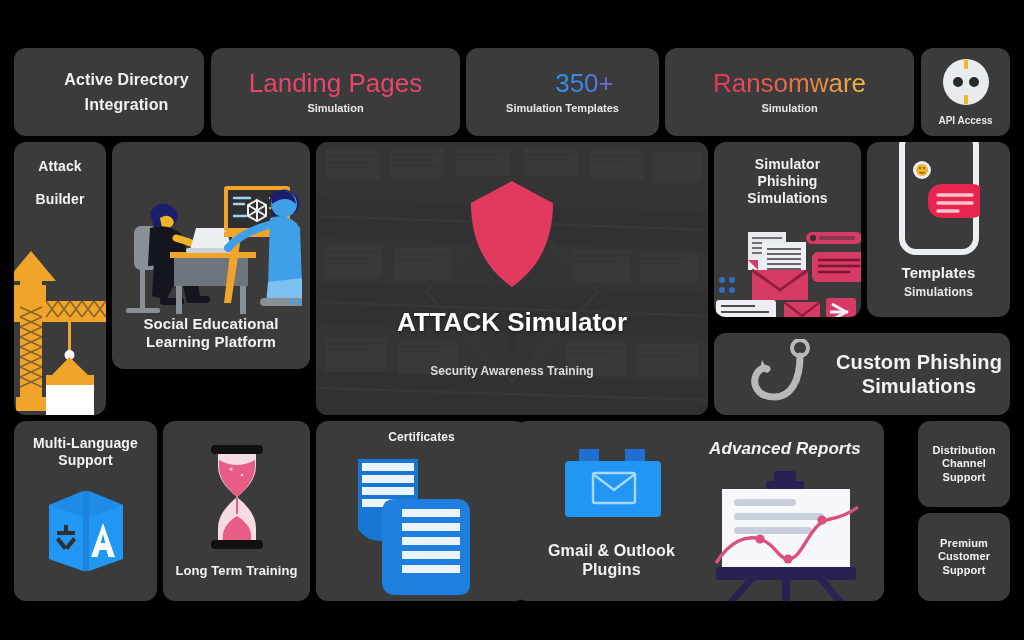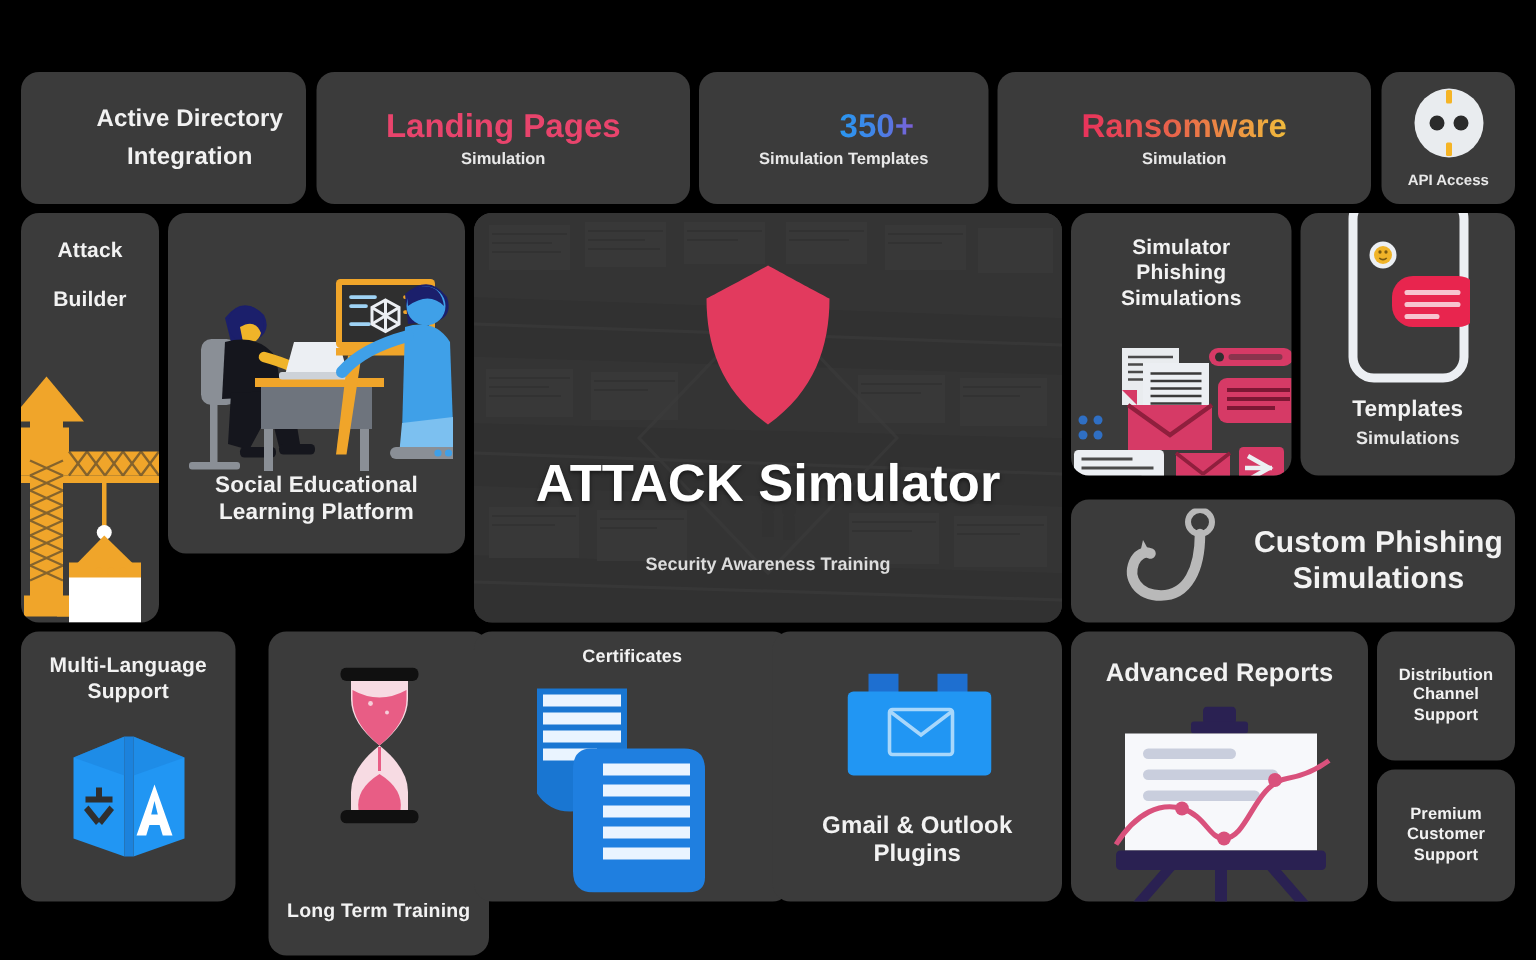--- a/index.html
+++ b/index.html
@@ -35,21 +35,21 @@
   #c-ad   { left: 14px;  top: 48px; width: 190px; height: 88px; padding-left: 35px; }
   #c-lp   { left: 211px; top: 48px; width: 249px; height: 88px; }
   #c-st   { left: 466px; top: 48px; width: 193px; height: 88px; }
   #c-rw   { left: 665px; top: 48px; width: 249px; height: 88px; }
   #c-api  { left: 921px; top: 48px; width: 89px;  height: 88px; }
 
   .center-col {
     height: 100%; display: flex; flex-direction: column;
     align-items: center; justify-content: center; gap: 5px;
   }
-  .big-title { font-size: 22px; font-weight: 700; line-height: 1.05; }
+  .big-title { font-size: 26px; font-weight: 400; line-height: 1.05; }
   .grad-lp { color: #e8446c; }
   .grad-st {
     background: linear-gradient(90deg,#2a96f0 0%,#3f86e8 45%,#7b5fd6 100%);
     -webkit-background-clip: text; background-clip: text; color: transparent; margin-left: 44px;
   }
   .grad-rw {
     background: linear-gradient(90deg,#e8325c 0%,#e8644a 45%,#f0bb3c 100%);
     -webkit-background-clip: text; background-clip: text; color: transparent;
   }
   #c-ad .label { font-size: 16px; }
@@ -77,34 +77,34 @@
   #c-sel .label { font-size: 15px; position: absolute; left: 0; right: 0; bottom: 18px; }
   #c-aps .label { font-size: 14px; padding-top: 14px; }
   #c-sms .label { font-size: 15px; }
   #c-sms .sub   { font-size: 12px; }
 
   
   .hero-bg { position: absolute; inset: 0; opacity: .30; filter: grayscale(1); }
   .hero-shade { position: absolute; inset: 0; background: rgba(34,34,34,.62); }
   .hero-inner { position: relative; height: 100%; display: flex; flex-direction: column;
                 align-items: center; justify-content: center; }
-  .hero-title { color: #fff; font-size: 35px; font-weight: 700; margin-top: 18px;
+  .hero-title { color: #fff; font-size: 26px; font-weight: 700; margin-top: 18px;
                 text-shadow: 0 1px 3px rgba(0,0,0,.55); }
   .hero-sub { color: #dcdcdc; font-size: 12px; font-weight: 700; margin-top: 26px; }
 
   
   .cps-row { height: 100%; display: flex; align-items: center; }
   .cps-text { flex: 1; text-align: center; font-size: 20px; }
 
   
   #c-ml   { left: 14px;  top: 421px; width: 143px; height: 180px; }
-  #c-ltt  { left: 163px; top: 421px; width: 147px; height: 216px; margin-left: 16px; }
+  #c-ltt  { left: 163px; top: 421px; width: 147px; height: 180px; }
   #c-cert { left: 316px; top: 421px; width: 211px; height: 180px; }
   #c-go   { left: 515px; top: 421px; width: 193px; height: 180px; padding-left: 48px; }
-  #c-ar   { left: 714px; top: 421px; width: 198px; height: 180px; }
+  #c-ar   { left: 686px; top: 421px; width: 198px; height: 180px; font-style: italic; }
   #c-dcs  { left: 918px; top: 421px; width: 92px;  height: 86px; }
   #c-pcs  { left: 918px; top: 513px; width: 92px;  height: 88px; }
 
   #c-ml .label   { font-size: 14px; padding-top: 14px; }
   #c-ltt .label  { font-size: 13px; position:absolute; left:0; right:0; bottom: 22px; }
   #c-cert .label { font-size: 12px; padding-top: 9px; }
   #c-go .label   { font-size: 16px; position:absolute; left:0; right:0; bottom: 22px; }
   #c-ar .label   { font-size: 17px; padding-top: 18px; }
   #c-dcs .label, #c-pcs .label { font-size: 11px; }
   .mini-center { height: 100%; display:flex; align-items:center; justify-content:center; }

